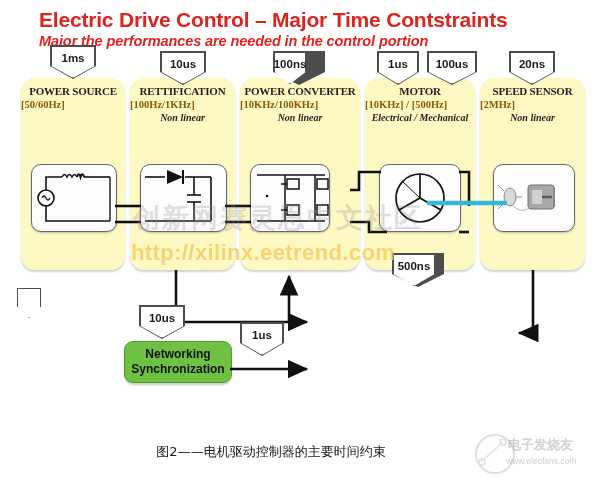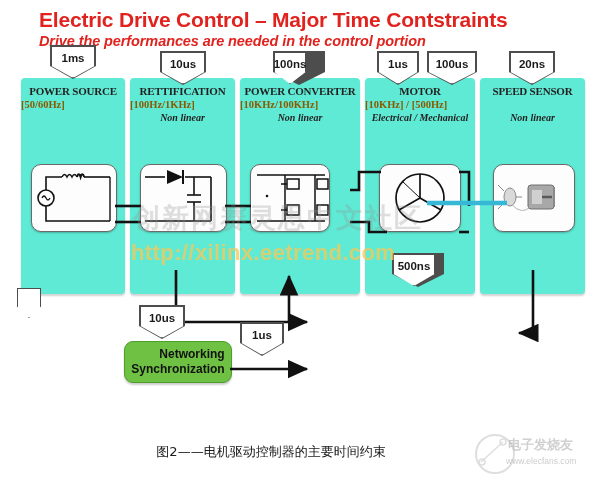--- a/index.html
+++ b/index.html
@@ -21,23 +21,23 @@
   }
   .subtitle{
     position:absolute;left:36px;top:33px;width:540px;
     font-family:"Liberation Sans", sans-serif;
     font-weight:bold;font-style:italic;font-size:14.5px;color:#e0231f;
     letter-spacing:-0.1px;white-space:nowrap;
   }
 
   
   .stage{
-    position:absolute;top:78px;height:216px;
-    background:#5eead4;
-    border-radius:4px;
+    position:absolute;top:78px;height:192px;
+    background:#fef9c3;
+    border-radius:14px;
     box-shadow:0 2px 2px rgba(0,0,0,0.18);
   }
   .stage .hdr{
     position:absolute;left:0;top:7px;width:100%;
     text-align:center;
     font-family:"Liberation Serif", serif;
     font-weight:bold;font-size:11px;color:#231f20;
     letter-spacing:-0.2px;white-space:nowrap;
   }
   .stage .freq{
@@ -87,21 +87,21 @@
   }
 
   
   .greenblock{
     position:absolute;
     background:#6fc144;
     border:1.5px solid #4d9e2a;
     border-radius:9px;
     box-shadow:0 2px 2px rgba(0,0,0,0.2);
     display:flex;align-items:center;justify-content:center;
-    text-align:right;
+    text-align:center;
     font-family:"Liberation Sans", sans-serif;
     font-weight:bold;font-size:12px;color:#111;
     line-height:15px;
   }
   .redblock{
     position:absolute;
     background:#8d1a16;
     border-radius:12px;
     box-shadow:0 2px 3px rgba(0,0,0,0.25);
     display:flex;align-items:center;justify-content:center;
@@ -161,21 +161,21 @@
     color:rgba(170,170,170,0.6);white-space:nowrap;z-index:9;
   }
   svg.ov{position:absolute;left:0;top:0;width:600px;height:479px;pointer-events:none;}
 </style>
 </head>
 <body>
 
 <div id="root">
 
   <div class="title">Electric Drive Control – Major Time Contstraints</div>
-  <div class="subtitle">Drive the performances are needed in the control portion</div>
+  <div class="subtitle">Major the performances are needed in the control portion</div>
 
   <div class="stage" style="left:18px;width:104px;">
     <div class="hdr">POWER SOURCE</div>
     <div class="freq">[50/60Hz]</div>
     <div class="card" style="left:10px;top:86px;width:84px;height:66px;">
       <svg width="84" height="66" viewBox="0 0 84 66">
         <g stroke="#111" stroke-width="1.6" fill="none">
           <circle cx="14" cy="33" r="8"></circle>
           <path d="M10 33 q2 -4 4 0 q2 4 4 0" stroke-width="1.3"></path>
           <path d="M14 25 L14 12 L30 12"></path>
@@ -259,20 +259,21 @@
   </div>
   <div class="badge-brd" style="left:374px;top:51px;width:42px;height:34px;"></div>
   <div class="badge" style="left:375px;top:52px;width:40px;height:32px;">1us</div>
   <div class="badge-brd" style="left:424px;top:51px;width:50px;height:34px;"></div>
   <div class="badge" style="left:425px;top:52px;width:48px;height:32px;">100us</div>
   <div class="badge-brd" style="left:389px;top:253px;width:52px;height:34px;"></div>
   <div class="badge" style="left:390px;top:254px;width:42px;height:32px;">500ns</div>
 
   <div class="stage" style="left:477px;width:105px;">
     <div class="hdr">SPEED SENSOR</div>
+    <div class="freq">[2MHz]</div>
     <div class="nonlin">Non linear</div>
     <div class="card" style="left:13px;top:86px;width:80px;height:66px;">
       <svg width="80" height="66" viewBox="0 0 80 66">
         <ellipse cx="16" cy="32" rx="6" ry="9" fill="#d9d9d9" stroke="#8a8a8a" stroke-width="1"></ellipse>
         <path d="M10 26 L4 20 M10 38 L4 44 M22 32 L28 32" stroke="#8a8a8a" stroke-width="1" fill="none"></path>
         <rect x="34" y="20" width="26" height="24" rx="3" fill="#a8a8a8" stroke="#6e6e6e" stroke-width="1"></rect>
         <rect x="38" y="25" width="10" height="14" fill="#d0d0d0"></rect>
         <path d="M48 32 L58 32" stroke="#5a5a5a" stroke-width="2.5"></path>
         <path d="M60 22 L60 42" stroke="#8a8a8a" stroke-width="2"></path>
         <path d="M18 40 q10 10 18 2" stroke="#b5b5b5" stroke-width="1" fill="none"></path>

